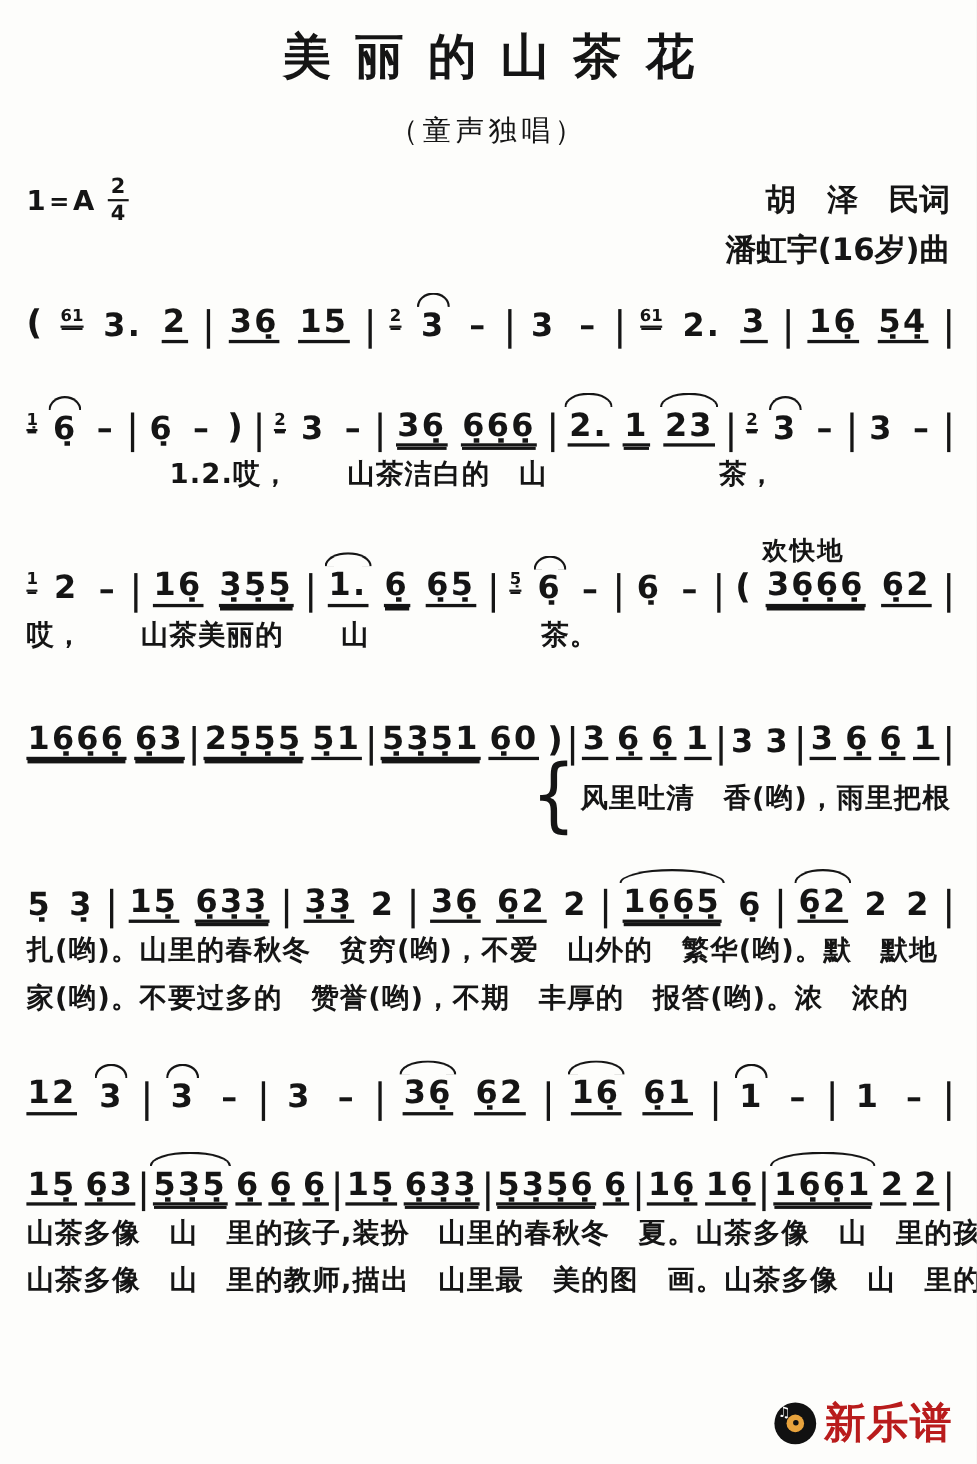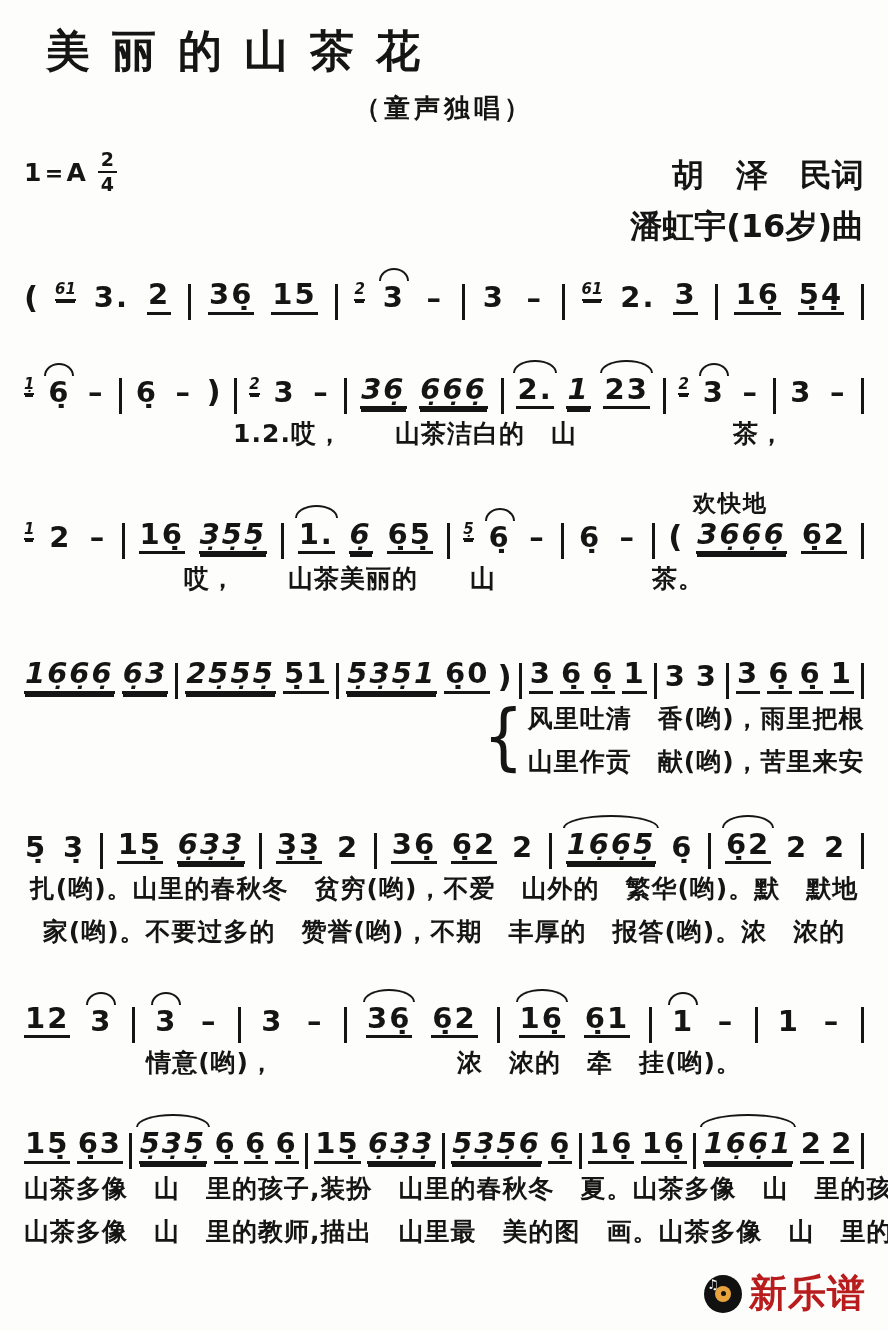--- a/index.html
+++ b/index.html
@@ -3,50 +3,50 @@
 <meta charset="utf-8">
 <style>
   html,body{margin:0;padding:0;background:#e9e9e9;}
   .page{
     position:relative; width:888px; height:1331px; margin:0 auto;
     background:#fdfdfb; color:#151515; overflow:hidden;
     font-family:"DejaVu Sans","Liberation Sans",sans-serif;
     box-sizing:border-box; padding:14px 24px 10px 24px;
   }
   
-  .title{ font-size:44px; font-weight:700; letter-spacing:22px; margin-top:8px; text-indent:22px;}
-  .subtitle{ text-align:center; font-size:26px; font-weight:700; letter-spacing:4px; margin-top:10px;}
+  .title{ text-align:center; font-size:44px; font-weight:700; letter-spacing:22px; margin-top:8px; text-indent:22px;}
+  .subtitle{ text-align:center; font-size:26px; font-weight:400; letter-spacing:4px; margin-top:20px;}
   .meta{ display:flex; justify-content:space-between; align-items:flex-start; margin-top:24px;}
   .meta-left .keyrow{ display:flex; align-items:center; font-size:25px; font-weight:700;}
   .timesig{ display:inline-flex; flex-direction:column; align-items:center; margin-left:12px; font-size:19px; line-height:1; font-weight:700;}
   .timesig .tnum{ border-bottom:2px solid #151515; padding:0 3px 2px;}
   .timesig .tden{ padding-top:2px;}
   .tempo{ font-size:24px; font-weight:700; margin-top:16px; letter-spacing:2px;}
-  .credits{ text-align:right; font-size:32px; font-weight:700; line-height:1.6;}
+  .credits{ text-align:right; font-size:28px; font-weight:700; line-height:1.6;}
   
   #score{ margin-top:26px;}
   .system{ position:relative;}
   .noteline{
     display:flex; justify-content:space-between; align-items:flex-end;
     font-size:29px; font-weight:700; white-space:nowrap;
   }
   .note{ position:relative; display:inline-block; letter-spacing:2px; line-height:1.15; padding:0 1px;}
   .note.u1{ border-bottom:3px solid #151515;}
-  .note.u2{ border-bottom:3px solid #151515; box-shadow:0 4px 0 -1px #151515;font-style:italic;}
+  .note.u2{ border-bottom:3px solid #151515; box-shadow:0 4px 0 -1px #151515;}
   .grace{ font-size:15px; transform:translateY(-14px); letter-spacing:0; padding:0;}
   .grace.u2{ border-bottom:2px solid #151515; box-shadow:0 3px 0 -1px #151515;}
   .arc{ position:absolute; left:-3px; right:-3px; top:-13px; height:11px;
         border:2.5px solid #151515; border-bottom:none;
         border-radius:100% 100% 0 0 / 200% 200% 0 0;}
   .bar{ display:inline-block; width:3px; height:36px; background:#151515; transform:translateY(5px);}
   .dash{ display:inline-block; min-width:22px; text-align:center;}
   .paren{ font-size:31px;}
   .mark{ position:absolute; top:-30px; right:96px; font-size:23px; font-weight:700; letter-spacing:2px;}
   
-  .lyrics{ font-size:25px; font-weight:700; line-height:37px; margin-top:6px; letter-spacing:1px; white-space:pre;text-align:center;}
+  .lyrics{ font-size:25px; font-weight:700; line-height:37px; margin-top:6px; letter-spacing:1px; white-space:pre;}
   .brace{ font-size:64px; font-weight:400; line-height:1; margin:0 4px; transform:scaleY(1.15);}
   
   .logo{ position:absolute; right:22px; bottom:12px; display:flex; align-items:center; gap:7px;}
   .vinyl{ position:relative; width:38px; height:38px; border-radius:50%; background:#111;}
   .vinyl .label-ring{ position:absolute; left:50%; top:50%; width:16px; height:16px; margin:-8px 0 0 -8px; border-radius:50%; background:#e8a33d;}
   .vinyl .hole{ position:absolute; left:50%; top:50%; width:5px; height:5px; margin:-2.5px 0 0 -2.5px; border-radius:50%; background:#111;}
   .vinyl .notes-glyph{ position:absolute; left:3px; top:2px; color:#fff; font-size:13px; font-weight:700;}
   .logo-text{ font-size:38px; font-weight:900; letter-spacing:1px; color:#b91c1c;}
 </style>
 </head>
@@ -190,21 +190,20 @@
           <span class="note u1">3</span>
           <span class="note u1">6̣</span>
           <span class="note u1">6̣</span>
           <span class="note u1">1</span>
           <span class="bar"></span>
         </div>
         <div style="margin-left: 455px; display: flex; align-items: center;">
           <span class="brace">{</span>
           <div>
             <div class="lyrics">风里吐清　香(哟)，雨里把根</div>
-            <div class="lyrics">山里作贡　献(哟)，苦里来安</div>
           </div>
         </div>
       </div>
       <div class="system" style="margin-top: 48px;">
         <div class="noteline">
           <span class="note">5̣</span>
           <span class="note">3̣</span>
           <span class="bar"></span>
           <span class="note u1">15̣</span>
           <span class="note u2">6̣3̣3̣</span>
@@ -250,21 +249,20 @@
           <span class="bar"></span>
           <span class="note">1<i class="arc"></i></span>
           <span class="dash">–</span>
           <span class="bar"></span>
           <span class="note">1</span>
           <span class="dash">–</span>
           <span class="bar"></span>
         </div>
         <div>
           <div>
-            <div class="lyrics">情意(哟)，　　　　　　　浓　浓的　牵　挂(哟)。</div>
           </div>
         </div>
       </div>
       <div class="system" style="margin-top: 46px;">
         <div class="noteline">
           <span class="note u1">15̣</span>
           <span class="note u1">6̣3</span>
           <span class="bar"></span>
           <span class="note u2">5̣3̣5̣<i class="arc"></i></span>
           <span class="note u1">6̣</span>

